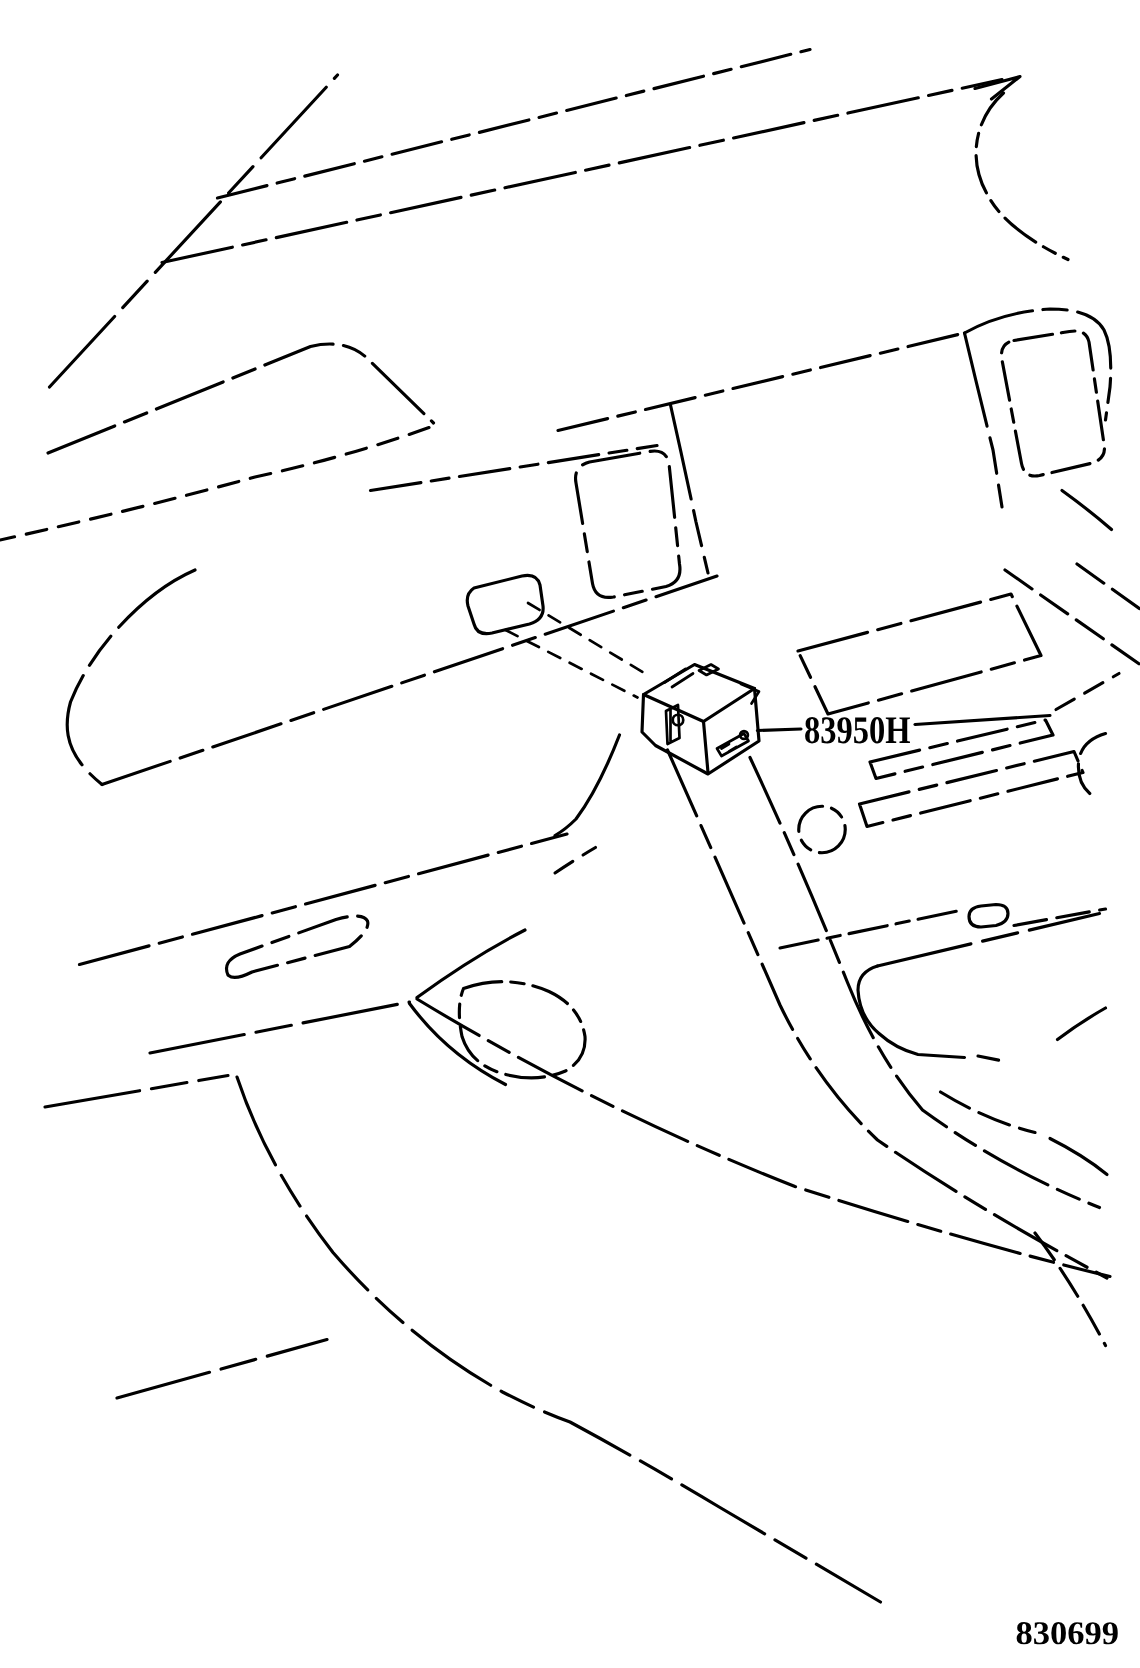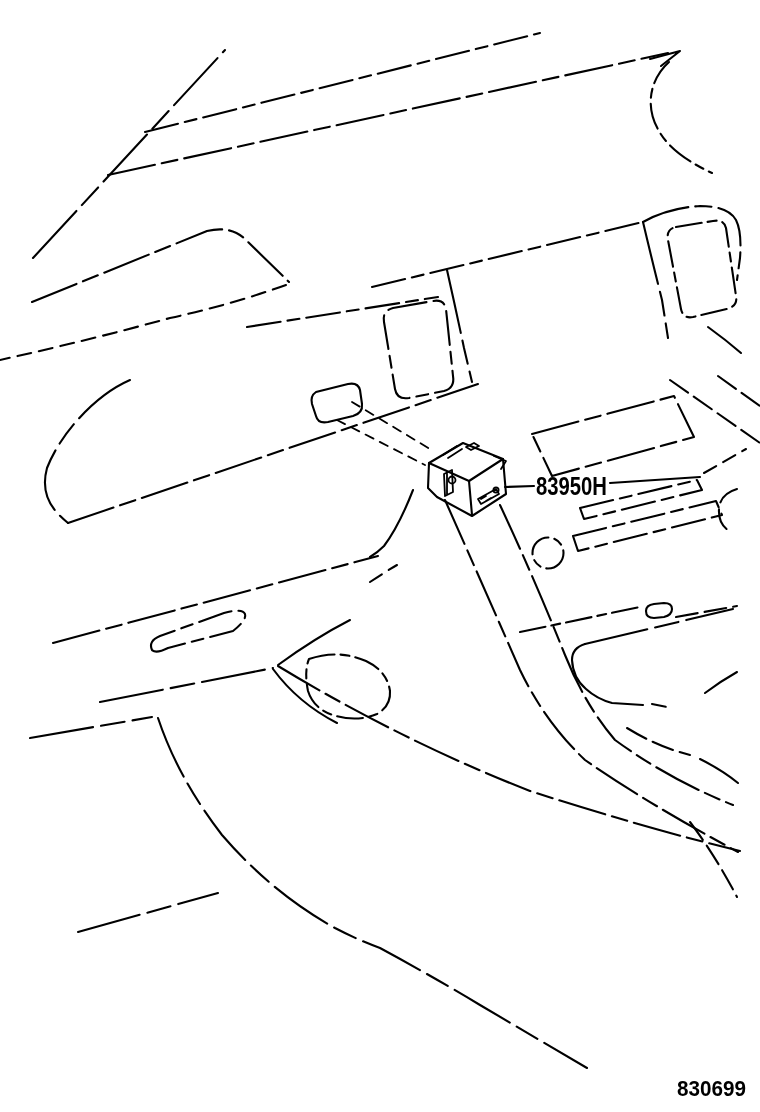--- a/index.html
+++ b/index.html
@@ -1,17 +1,17 @@
 <!DOCTYPE html>
 <html><head>
 <meta charset="utf-8">
 <style>
   html,body{margin:0;padding:0;background:#ffffff;}
   .stage{position:relative;width:760px;height:1112px;background:#ffffff;overflow:hidden;
-         font-family:Liberation Sans, sans-serif;}
+         font-family:Liberation Serif, serif;}
   svg{display:block;}
   .ln{fill:none;stroke:#000000;stroke-width:2.1;stroke-linecap:round;stroke-linejoin:round;}
   .thin{stroke-width:1.8;}
   .d1{stroke-dasharray:34 7 12 7;}   
   .d2{stroke-dasharray:48 7 16 7;}
   .d3{stroke-dasharray:14 8;}
   .d4{stroke-dasharray:9 7;}
   .d5{stroke-dasharray:64 8 24 8;}
   .d6{stroke-dasharray:26 6 9 6;}
   .d7{stroke-dasharray:22 7;}

